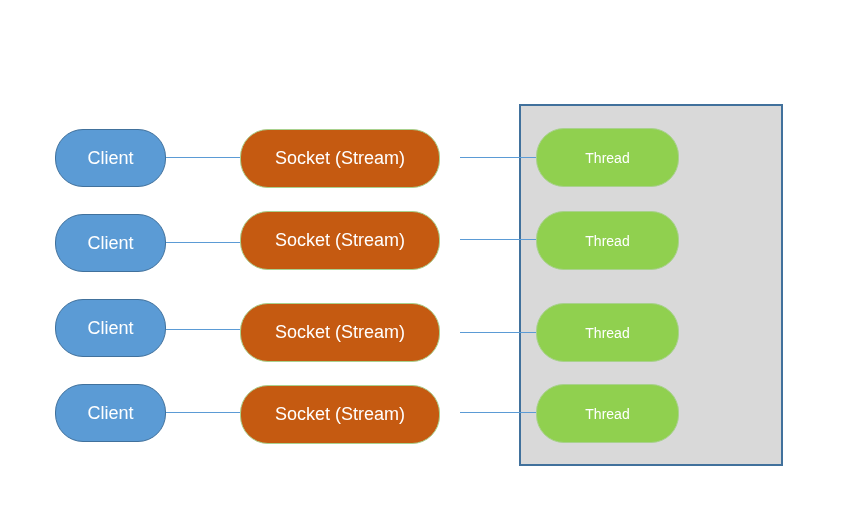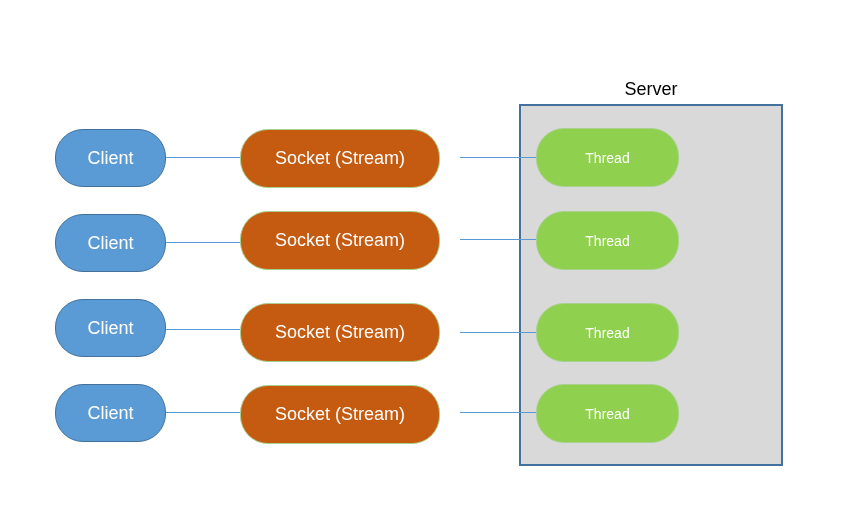--- a/index.html
+++ b/index.html
@@ -88,21 +88,20 @@
     border-top: 1px solid var(--connector);
   }
   .cs { left: 166px; width: 74px; }
   .st { left: 460px; width: 77px; }
 </style>
 </head>
 <body>
 
 <div class="canvas">
 
-  <div class="server-label">Server</div>
   <div class="server-rect"></div>
 
   <div class="box client" style="top:129px">Client</div>
   <div class="connector cs" style="top:157px"></div>
   <div class="box socket" style="top:129px">Socket (Stream)</div>
   <div class="connector st" style="top:157px"></div>
   <div class="box thread" style="top:128px">Thread</div>
 
   <div class="box client" style="top:214px">Client</div>
   <div class="connector cs" style="top:242px"></div>

